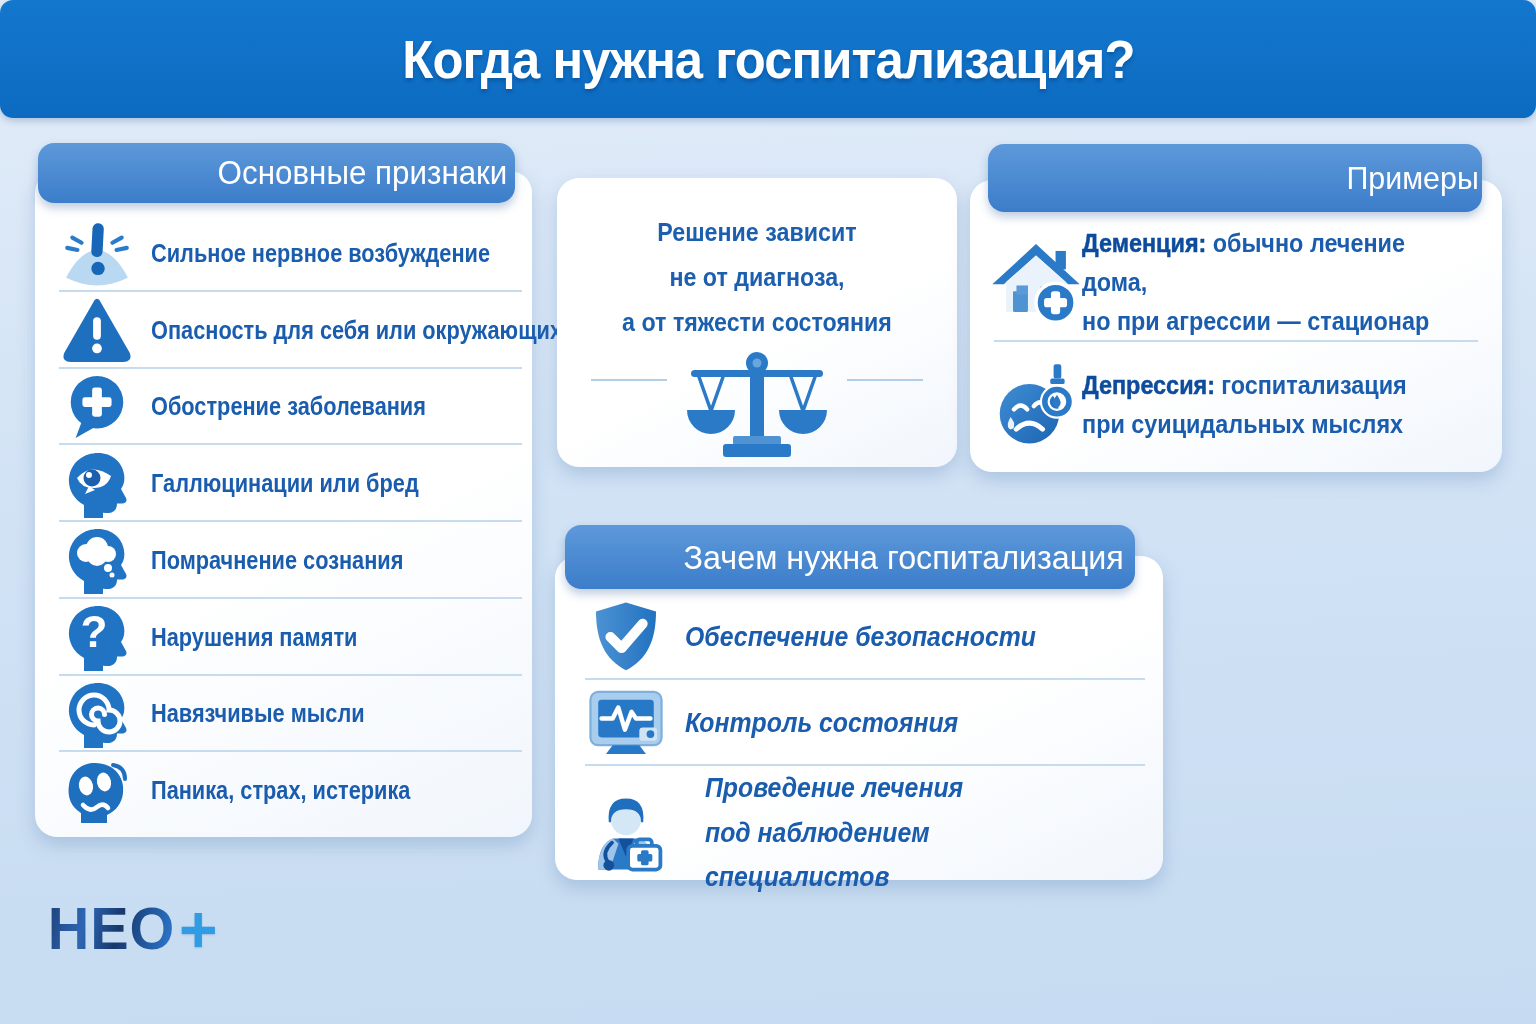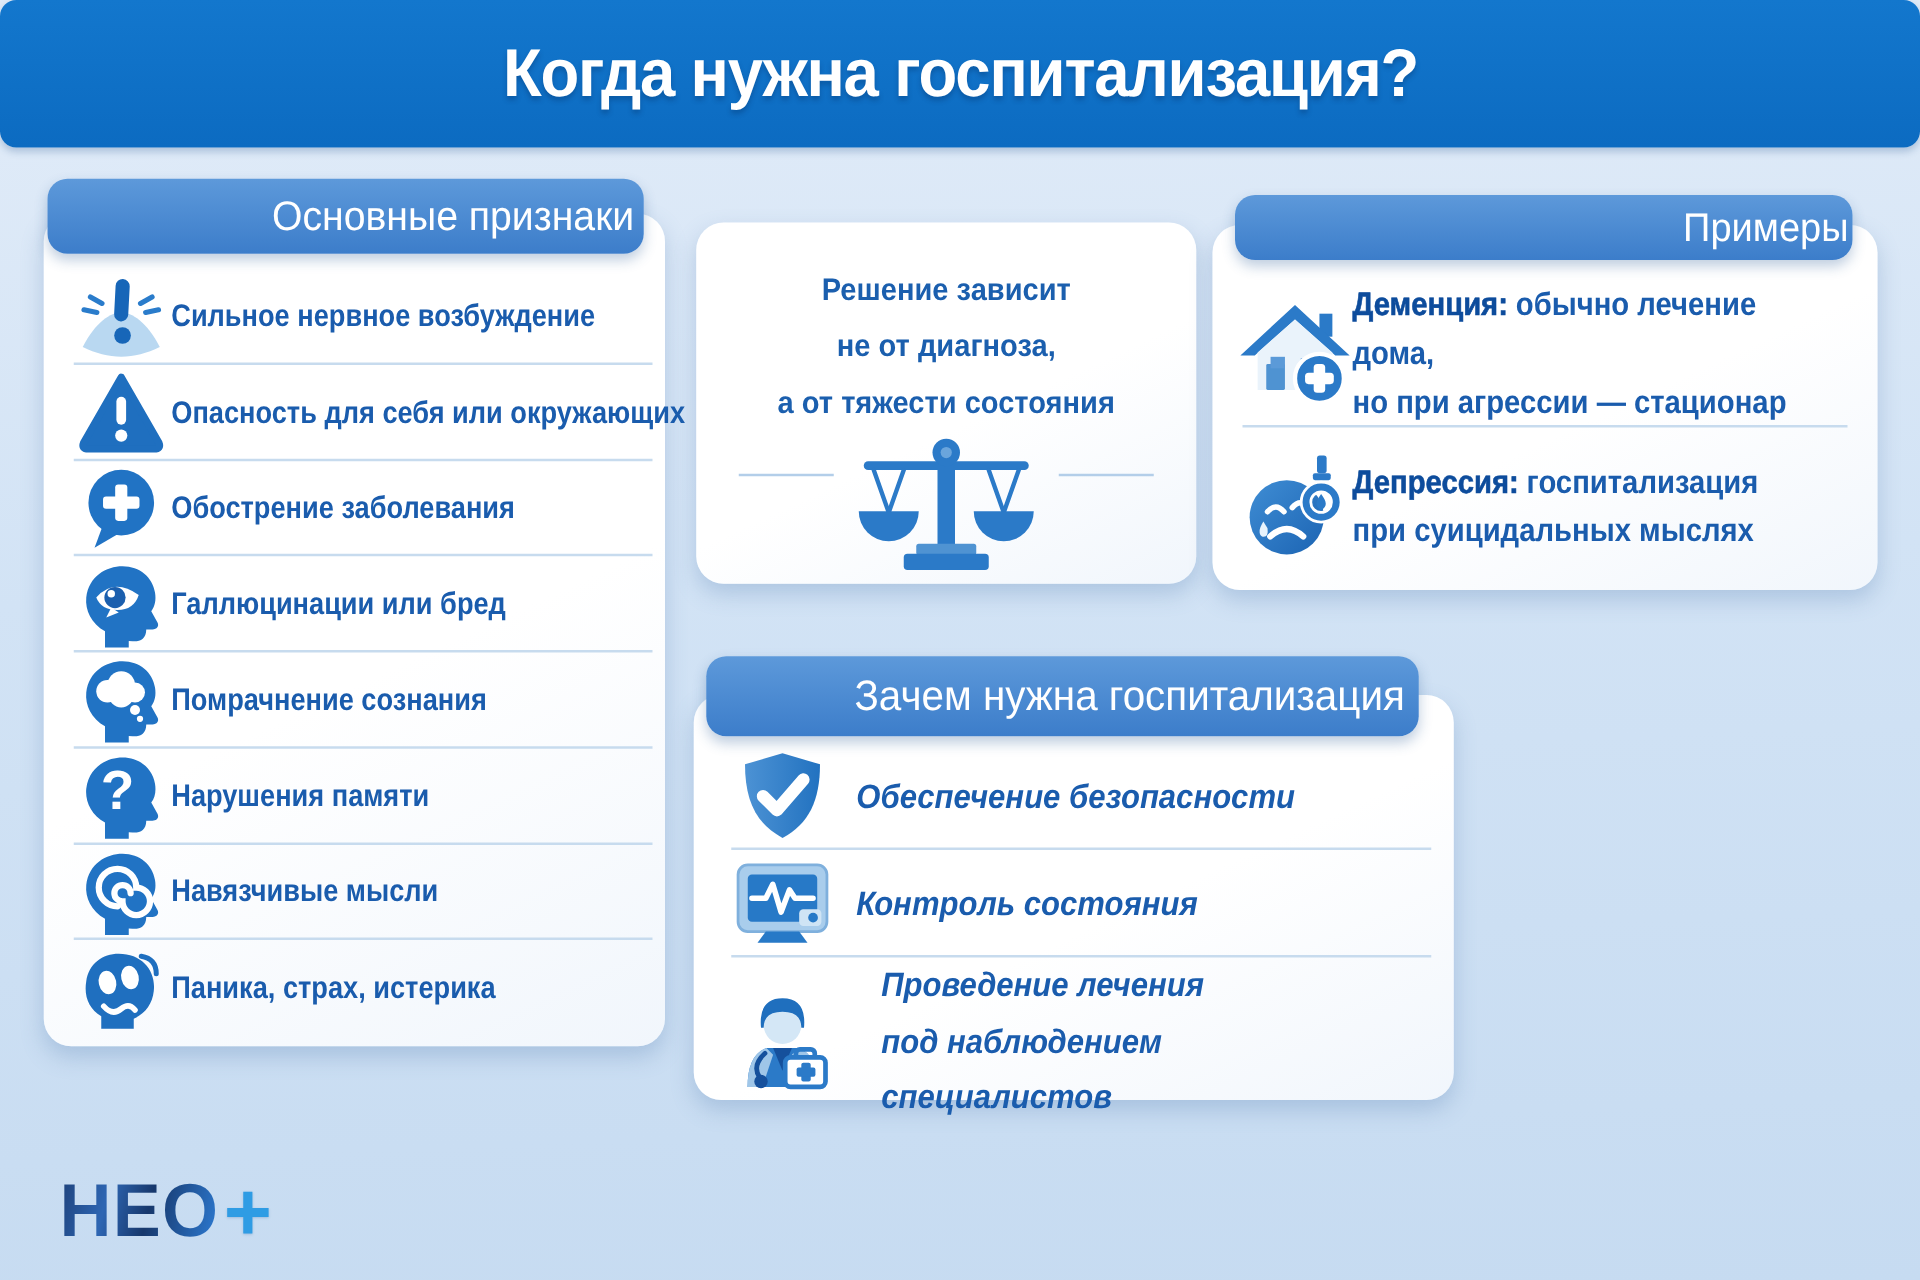--- a/index.html
+++ b/index.html
@@ -17,53 +17,53 @@
     border-radius:16px;box-shadow:0 5px 10px rgba(40,90,150,.3);
     display:flex;align-items:center;justify-content:flex-end;color:#fff;font-weight:400;z-index:3;}
   .pill span{transform:scaleX(.95);}
   .card{position:absolute;background:linear-gradient(155deg,#ffffff 55%,#f1f6fc 100%);
     border-radius:22px;box-shadow:0 8px 18px rgba(90,130,180,.30);z-index:2;}
   .blue-label{color:#1a5cad;font-weight:700;}
   
   #left-pill{left:38px;top:143px;width:477px;height:60px;font-size:33px;}
   #left-card{left:35px;top:171px;width:497px;height:666px;}
   .signs-list{position:absolute;top:44px;bottom:8px;left:14px;right:8px;display:flex;flex-direction:column;}
-  .sign-row{flex:1;display:flex;align-items:center;position:relative;padding-left:8px;}
+  .sign-row{flex:1;display:flex;align-items:center;gap:14px;position:relative;padding-left:8px;}
   .sign-row:not(:last-child)::after{content:"";position:absolute;left:10px;right:2px;bottom:0;height:2px;background:#c7dbee;}
   .sign-icon{width:80px;height:74px;flex:0 0 80px;display:flex;align-items:center;justify-content:center;}
   .sign-label{font-size:25px;white-space:nowrap;transform:scaleX(.87);transform-origin:left center;}
   
   #center-card{left:557px;top:178px;width:400px;height:289px;}
   .center-text{margin-top:32px;text-align:center;font-size:25px;font-weight:700;color:#1b5fae;line-height:45px;}
   .center-text div{transform:scaleX(.93);}
   .decor-line{position:absolute;bottom:86px;width:76px;height:2px;background:#b3cee9;}
   .decor-line.left{left:34px;} .decor-line.right{right:34px;}
   #scales-box{position:absolute;bottom:1px;left:50%;transform:translateX(-50%);}
   
-  #examples-pill{left:988px;top:156px;width:494px;height:52px;font-size:32px;}
+  #examples-pill{left:988px;top:144px;width:494px;height:68px;font-size:32px;}
   #examples-card{left:970px;top:180px;width:532px;height:292px;}
   .example-row{position:absolute;left:20px;right:14px;display:flex;align-items:center;gap:0;}
   .example-row.first{top:44px;height:116px;}
   .example-row.second{top:170px;height:110px;}
   .example-divider{position:absolute;left:24px;right:24px;top:160px;height:2px;background:#c7dbee;}
   .example-icon{width:92px;height:92px;flex:0 0 92px;display:flex;align-items:center;justify-content:center;}
   .example-text{font-size:26px;font-weight:700;color:#1a5cad;line-height:1.5;white-space:pre-line;
     transform:scaleX(.9);transform-origin:left center;}
   .example-lead{color:#0d4c9c;padding-right:7px;-webkit-text-stroke:.5px #0d4c9c;}
   
   #purpose-pill{left:565px;top:525px;width:570px;height:64px;font-size:34px;}
   #purpose-card{left:555px;top:556px;width:608px;height:324px;}
   .purpose-list{position:absolute;top:38px;left:22px;right:16px;bottom:10px;display:flex;flex-direction:column;font-style:italic;}
   .purpose-row{flex:1;display:flex;align-items:center;gap:16px;position:relative;padding-left:6px;}
   .purpose-row.tall{flex:1.3;gap:36px;}
   .purpose-row:not(:last-child)::after{content:"";position:absolute;left:8px;right:2px;bottom:0;height:2px;background:#c7dbee;}
   .purpose-icon{width:86px;height:86px;flex:0 0 86px;display:flex;align-items:center;justify-content:center;}
   .purpose-label{font-size:27px;white-space:pre-line;line-height:1.65;transform:scaleX(.92);transform-origin:left center;}
   
-  #logo{position:absolute;left:45px;top:894px;display:flex;align-items:center;margin-top:40px;}
+  #logo{position:absolute;left:45px;top:894px;display:flex;align-items:center;}
   .logo-text{font-size:60px;font-weight:700;letter-spacing:1px;
     background:linear-gradient(105deg,#1d3f77 0%,#2e66b3 30%,#17386c 55%,#2f7fd9 100%);
     -webkit-background-clip:text;background-clip:text;color:transparent;transform:scaleX(.96);}
   .logo-plus{font-size:66px;font-weight:700;color:#2f9ce4;margin-left:1px;line-height:1;
     text-shadow:0 1px 2px rgba(30,90,160,.25);}
 </style>
 </head>
 <body>
 
 <div class="canvas">

